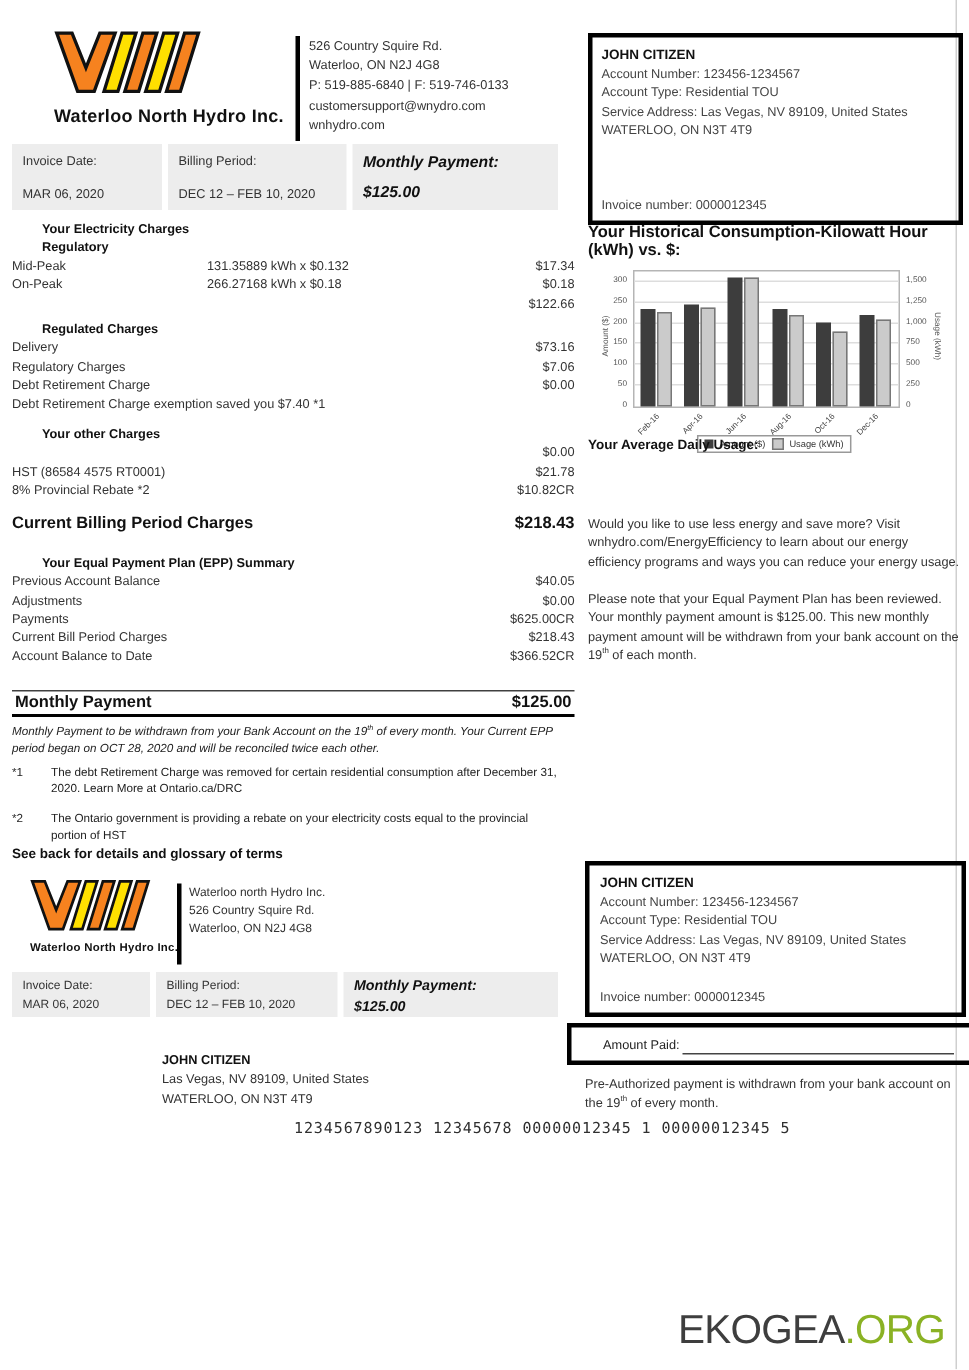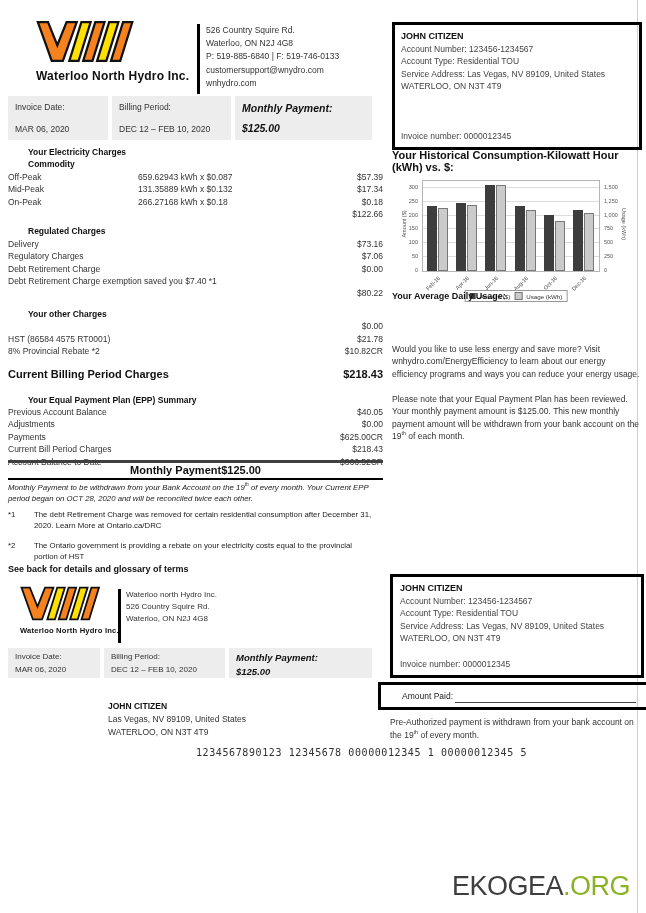--- a/index.html
+++ b/index.html
@@ -30,22 +30,22 @@
   .charges{position:absolute;left:8px;top:146px;width:375px;font-size:8.5px;line-height:12.4px;color:#333;}
   .charges .hd{font-weight:bold;color:#111;margin-left:20px;}
   .row{position:relative;display:flex;}
   .row .det{position:absolute;left:130px;}
   .row .amt{margin-left:auto;text-align:right;}
   .mt-sm{margin-top:5px;}
   .mt-md{margin-top:8px;}
   .cur-row{margin-top:8px;font-size:11px;font-weight:bold;color:#111;line-height:16px;}
   .epp-hd{margin-top:12px;}
 
-  .mp-band{position:absolute;left:8px;top:460px;width:375px;border-top:3px solid #404040;border-bottom:2px solid #000;
-           display:flex;justify-content:center;font-weight:bold;font-size:11px;color:#111;
+  .mp-band{position:absolute;left:8px;top:460px;width:375px;border-top:1px solid #404040;border-bottom:2px solid #000;
+           display:flex;justify-content:space-between;font-weight:bold;font-size:11px;color:#111;
            padding:1px 2px 2px;box-sizing:border-box;}
   .mp-note{position:absolute;left:8px;top:483px;width:372px;font-size:7.8px;font-style:italic;line-height:1.4;color:#222;}
   .fn{position:absolute;left:8px;width:370px;display:flex;font-size:7.8px;line-height:1.45;color:#222;}
   .fn .mk{width:26px;flex:none;}
   .see-back{position:absolute;left:8px;top:564px;font-size:9px;font-weight:bold;color:#111;}
   .sup{vertical-align:super;font-size:0.62em;line-height:0;}
 
   
   .chart{position:absolute;left:392px;top:149px;width:248px;}
   .chart-title{font-size:11px;font-weight:bold;color:#111;}
@@ -144,26 +144,21 @@
     <div>Billing Period:</div>
     <div>DEC 12 – FEB 10, 2020</div>
   </div>
   <div class="band-cell" style="left:235px;top:96px;width:137px;height:44px;">
     <div class="mp-lbl">Monthly Payment:</div>
     <div class="mp-val">$125.00</div>
   </div>
 
   <div class="charges">
     <div class="hd">Your Electricity Charges</div>
-    <div class="hd">Commodity</div>
-    <div class="row">
-        <span>Off-Peak</span>
-        <span class="det">659.62943 kWh  x $0.087</span>
-        <span class="amt">$57.39</span>
-      </div>
+    <div class="hd">Regulatory</div>
     <div class="row">
         <span>Mid-Peak</span>
         <span class="det">131.35889 kWh  x $0.132</span>
         <span class="amt">$17.34</span>
       </div>
     <div class="row">
         <span>On-Peak</span>
         <span class="det">266.27168 kWh  x $0.18</span>
         <span class="amt">$0.18</span>
       </div>
@@ -180,23 +175,20 @@
         <span>Regulatory Charges</span>
         <span class="amt">$7.06</span>
       </div>
     <div class="row">
         <span>Debt Retirement Charge</span>
         <span class="amt">$0.00</span>
       </div>
     <div class="row">
         <span>Debt Retirement Charge exemption saved you $7.40  *1</span>
         <span class="amt"></span>
-      </div>
-    <div class="row">
-        <span class="amt">$80.22</span>
       </div>
 
     <div class="hd mt-md">Your other Charges</div>
     <div class="row">
         <span></span>
         <span class="amt">$0.00</span>
       </div>
     <div class="row">
         <span>HST (86584 4575 RT0001)</span>
         <span class="amt">$21.78</span>

